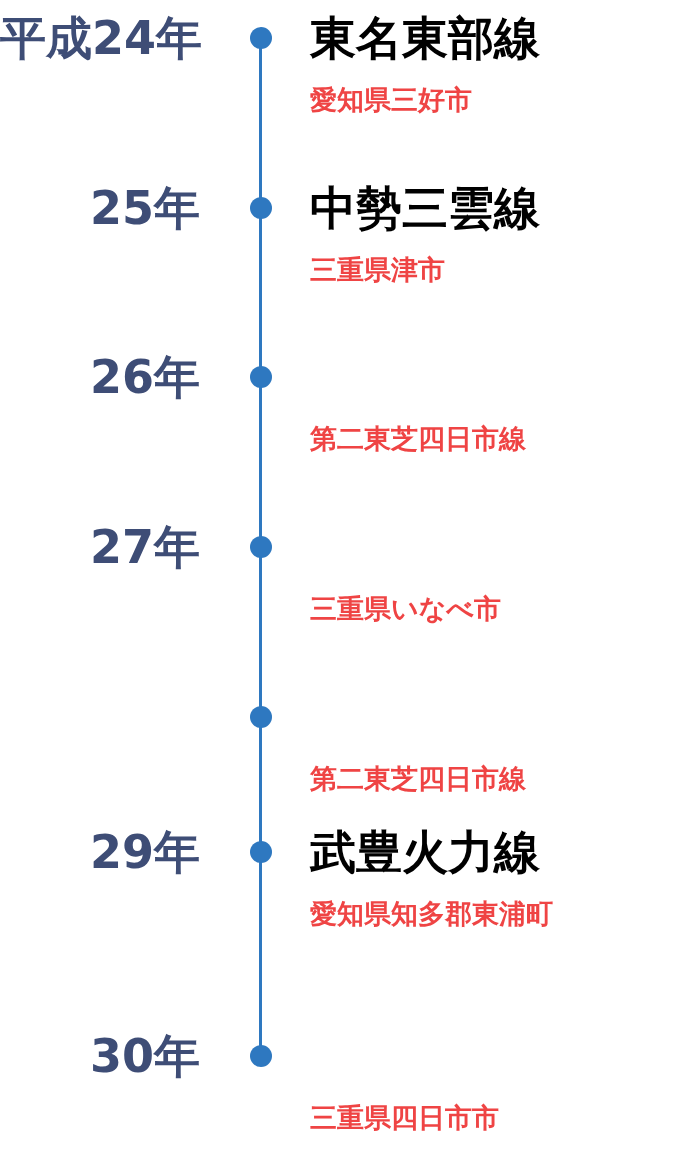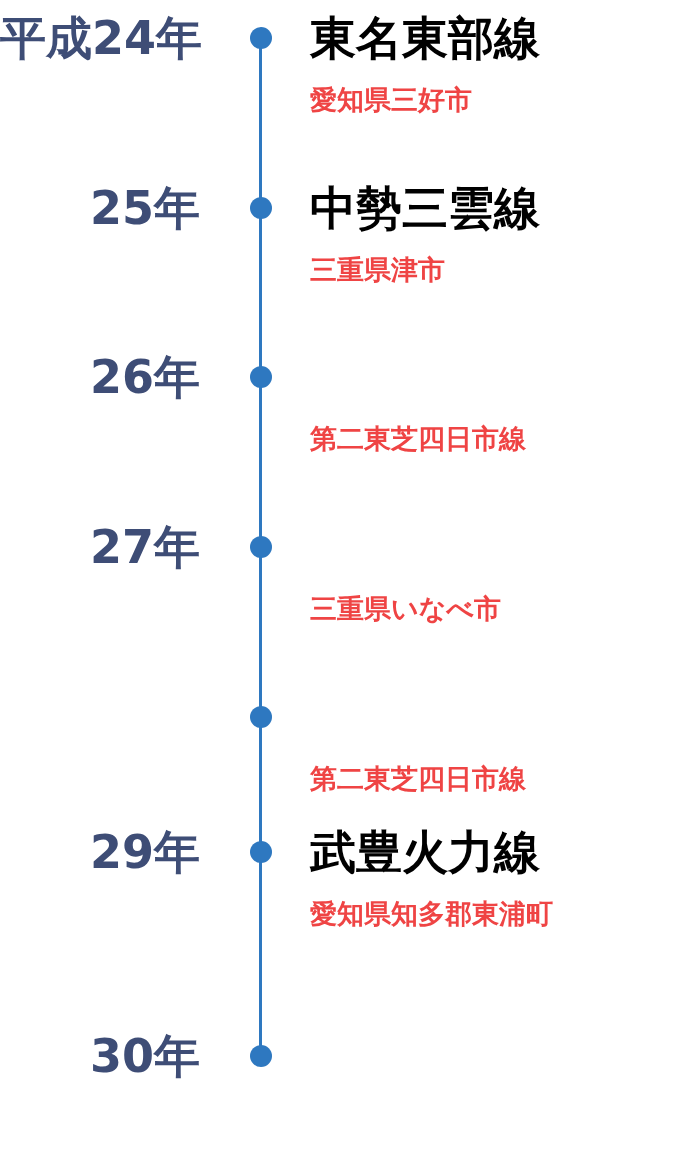--- a/index.html
+++ b/index.html
@@ -112,15 +112,16 @@
   <div class="entry" style="top:828px">
     <span class="year">29年</span>
     <span class="dot"></span>
     <span class="title">武豊火力線</span>
     <span class="loc">愛知県知多郡東浦町</span>
   </div>
 
   <div class="entry" style="top:1032px">
     <span class="year">30年</span>
     <span class="dot"></span>
+    <span class="loc">三重県四日市市</span>
   </div>
 
 </div>
 
 </body></html>

